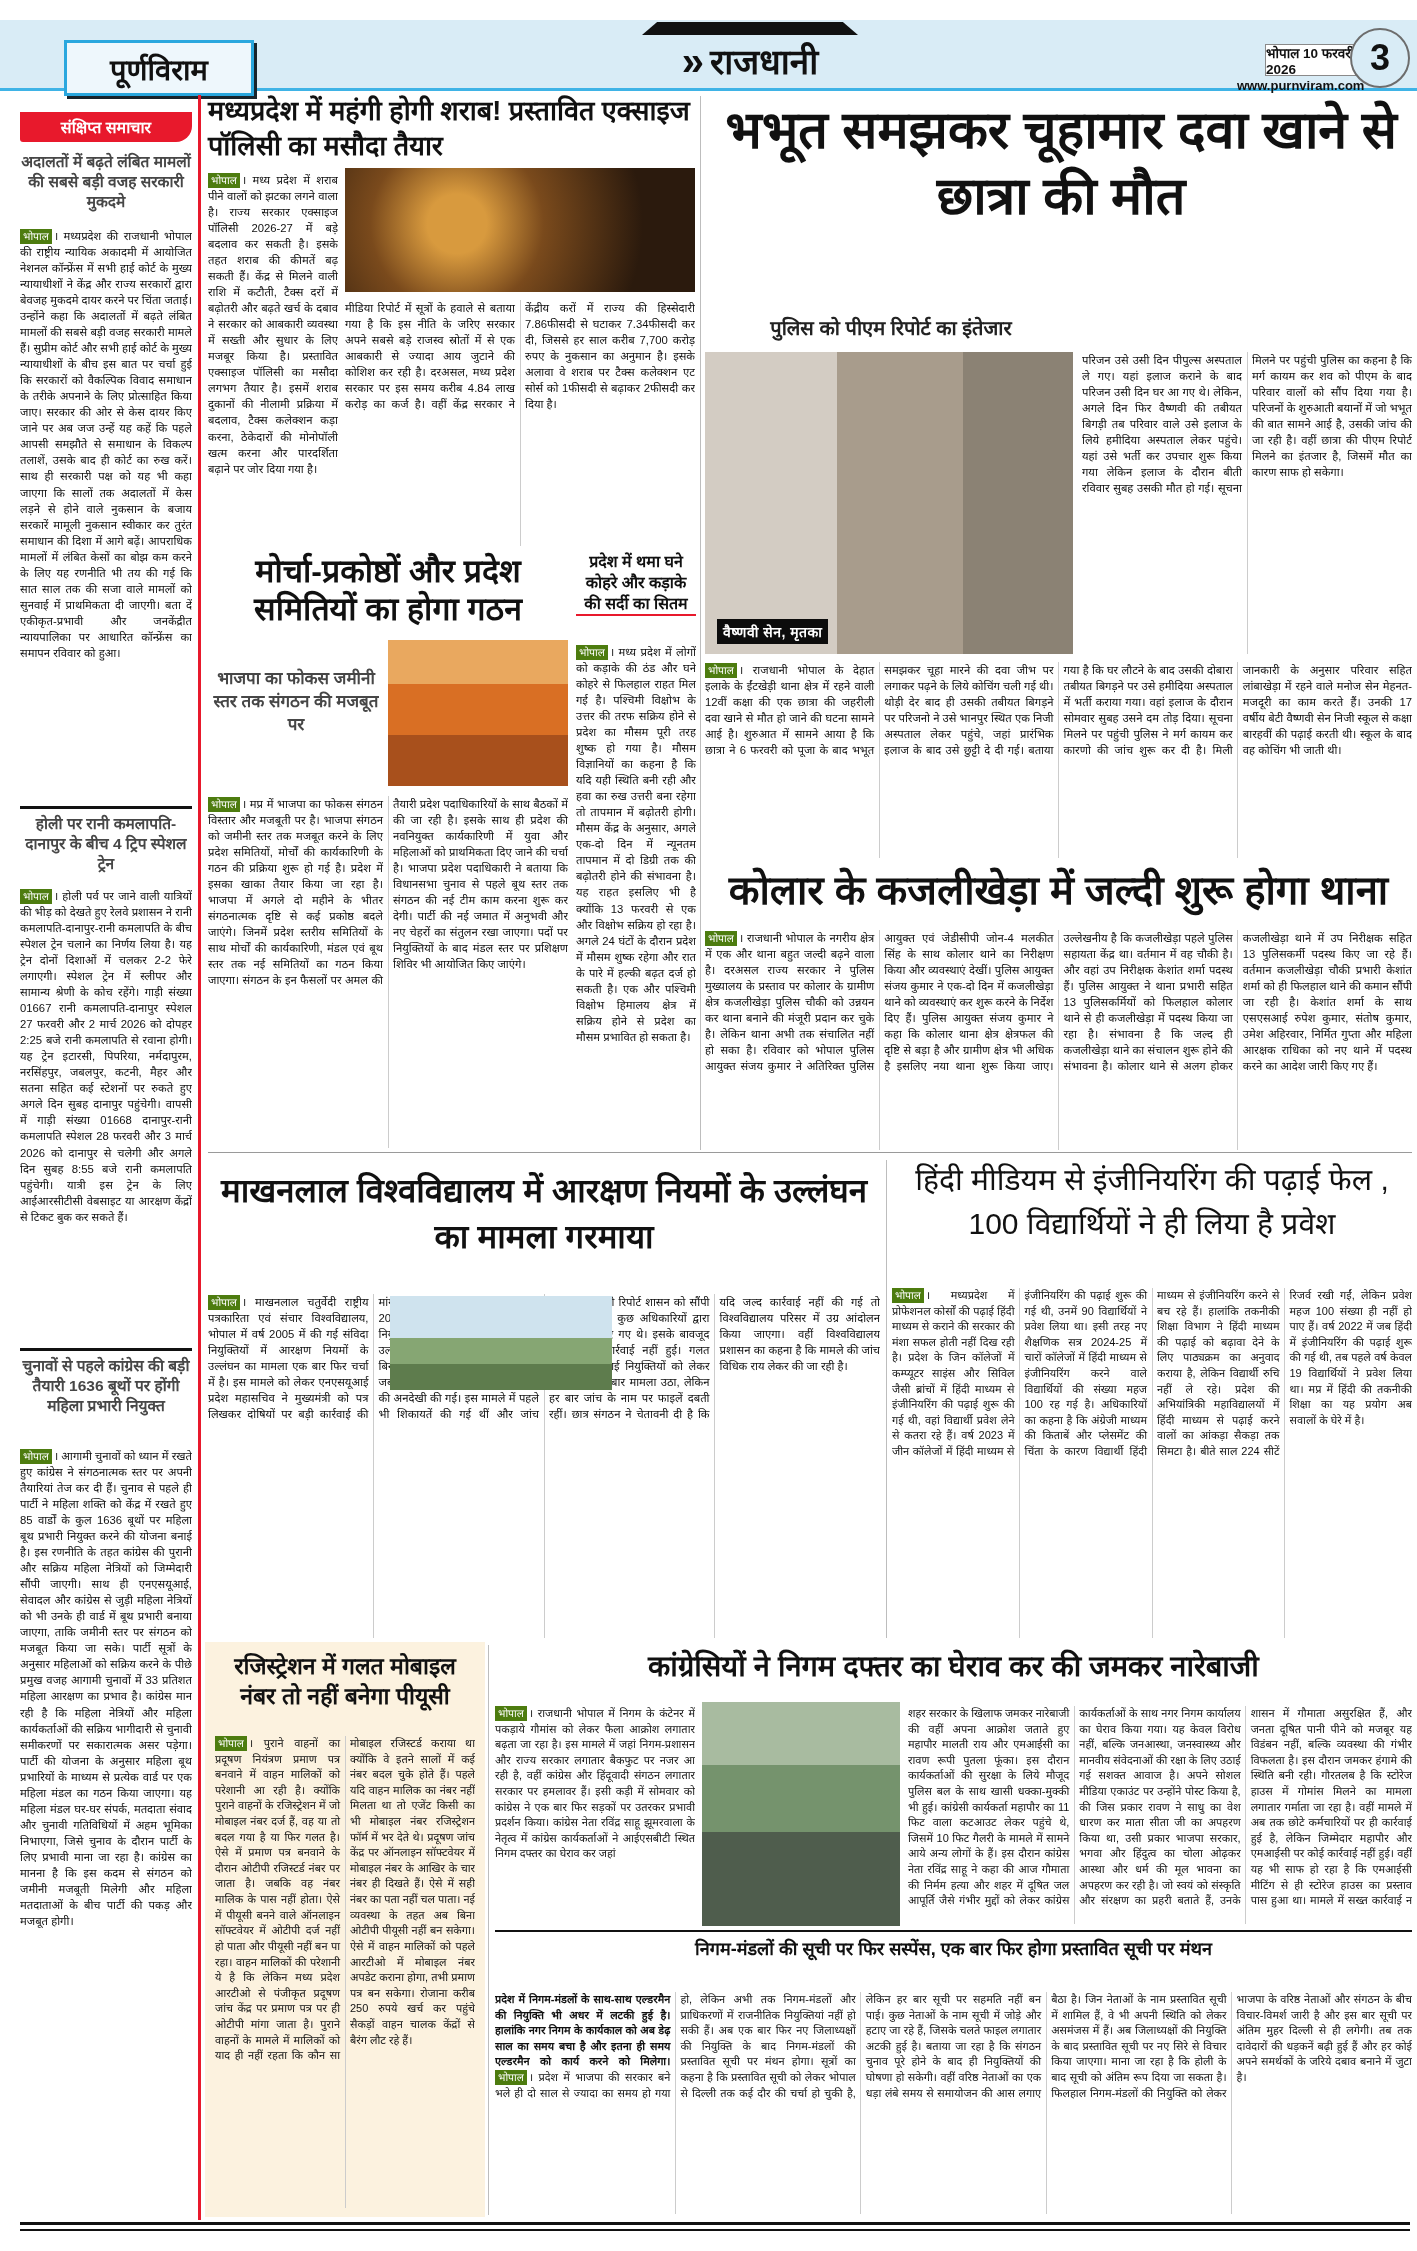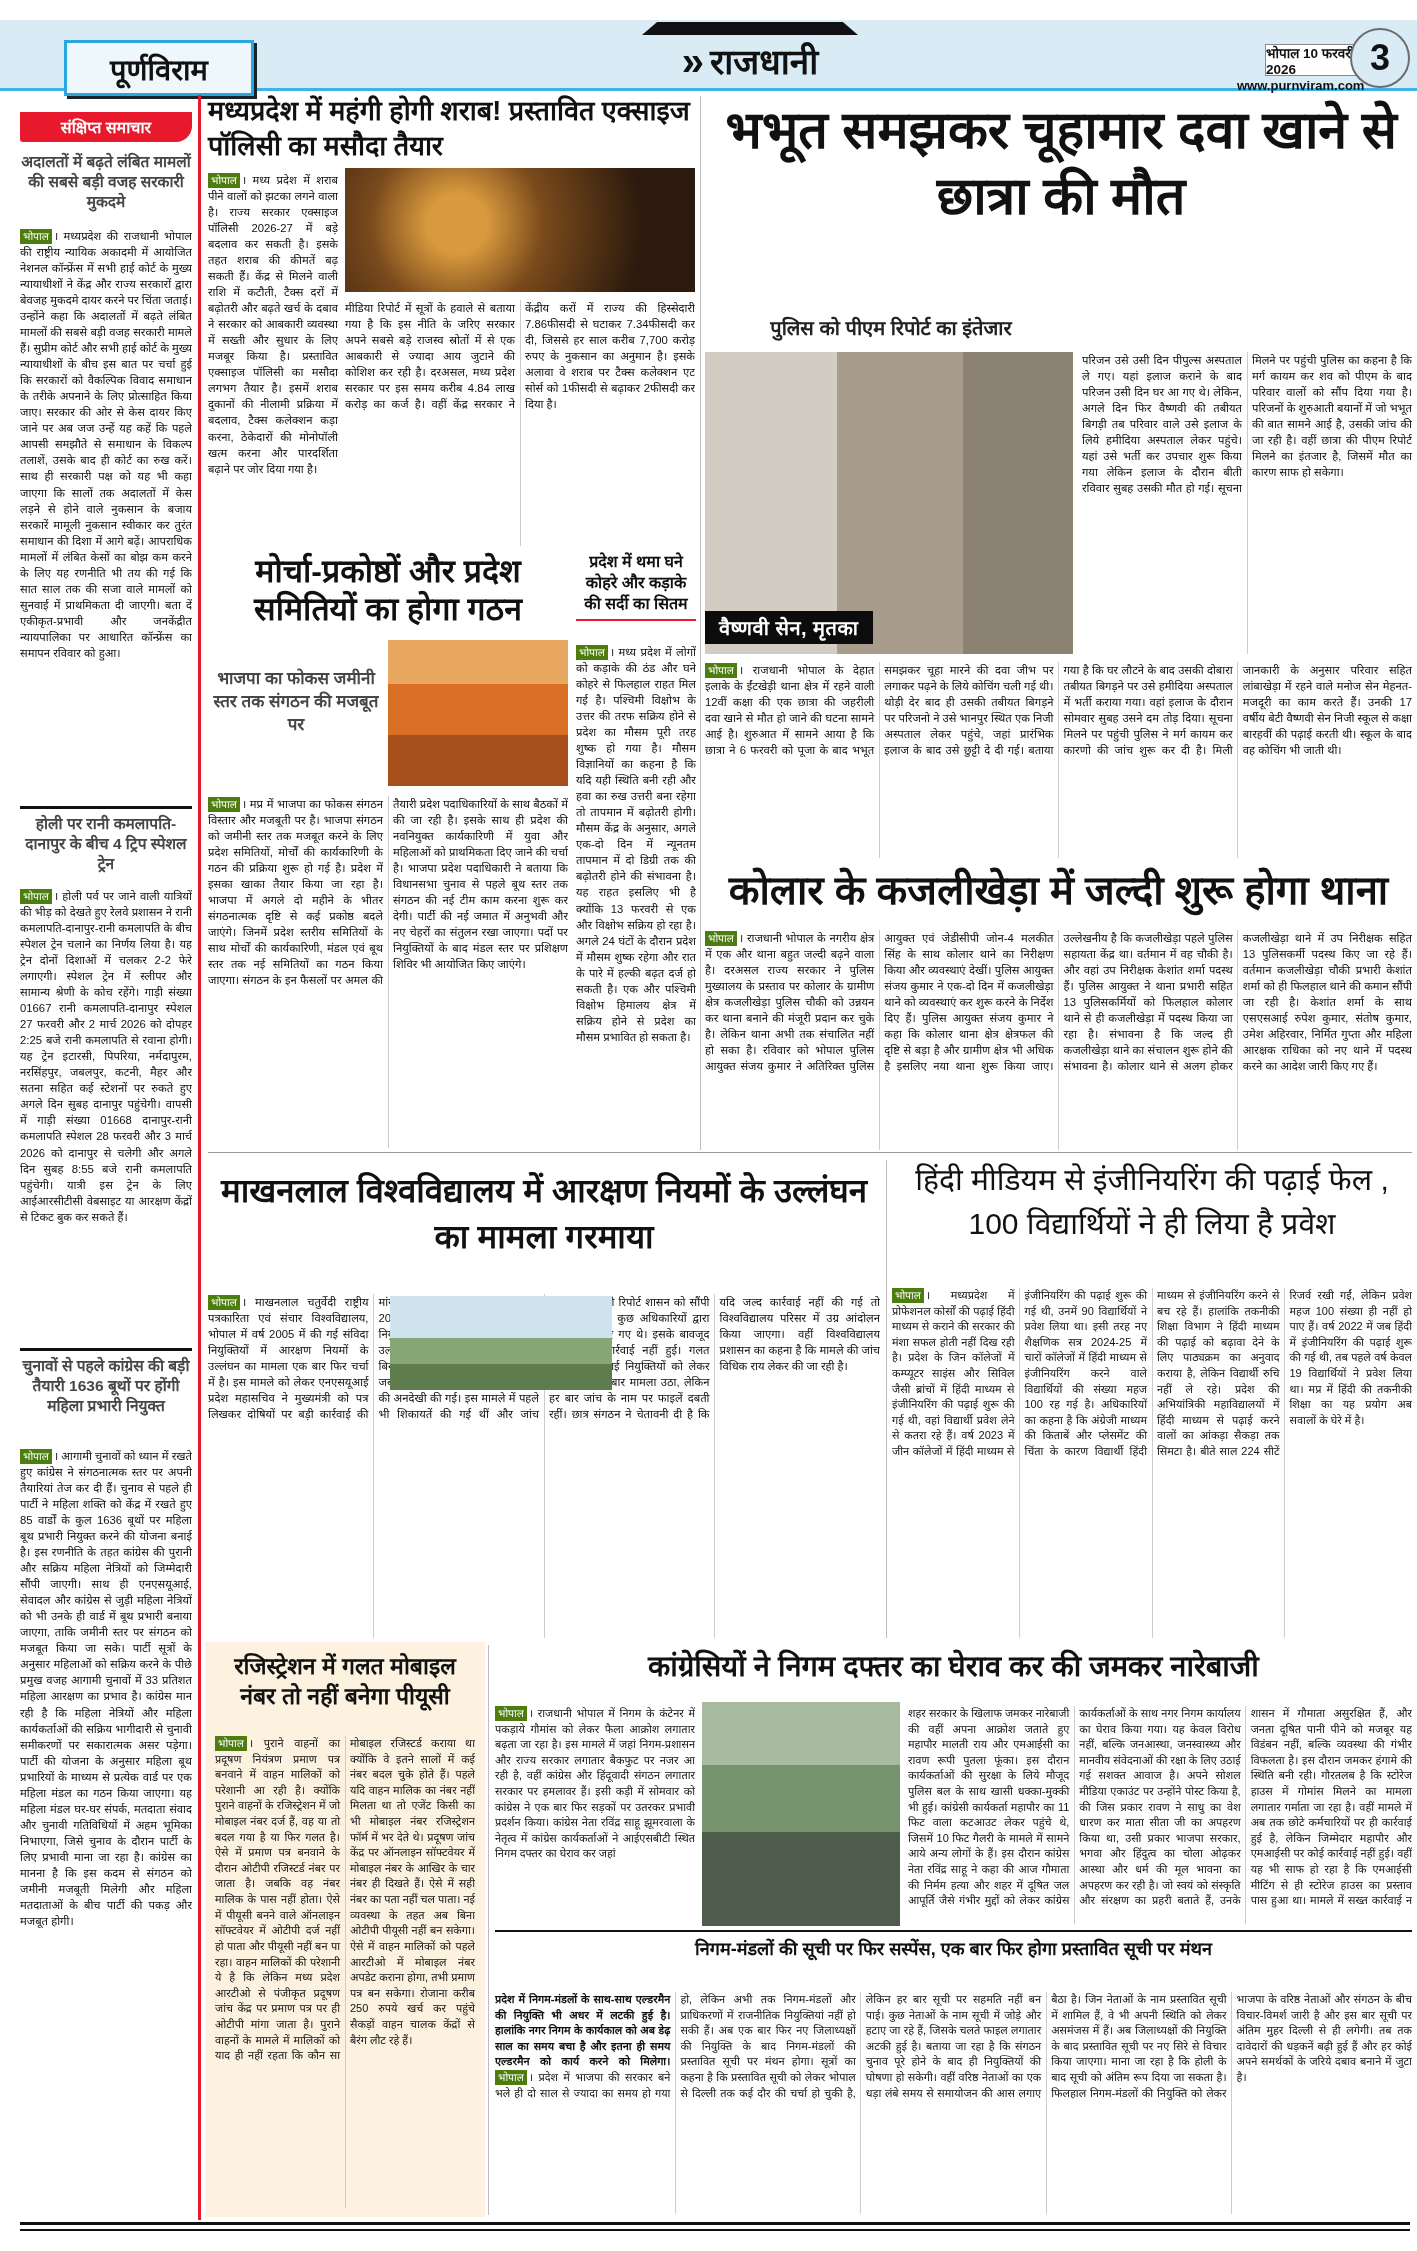--- a/index.html
+++ b/index.html
@@ -36,22 +36,22 @@
   
   .hl{font-weight:800;line-height:1.3;}
   .body{font-size:11.3px;line-height:1.42;text-align:justify;overflow:hidden;}
   .cols2{column-count:2;column-gap:10px;column-rule:1px solid #ccc;}
   .cols3{column-count:3;column-gap:10px;column-rule:1px solid #ccc;}
   .cols4{column-count:4;column-gap:10px;column-rule:1px solid #ccc;}
   .cols5{column-count:5;column-gap:10px;column-rule:1px solid #ccc;}
   .chip{display:inline-block;background:#4d7c0f;color:#fff;font-weight:400;padding:0 3px;margin-right:2px;font-size:10.5px;}
   .sub{color:#474747;font-weight:800;text-align:center;}
   .photo{background:#888;}
-  .caption{position:absolute;left:0;bottom:10px;background:#0c0c0c;color:#fff;font-weight:800;
-           font-size:20px;padding:3px 14px;letter-spacing:.5px;}
+  .caption{position:absolute;left:12px;bottom:10px;background:#0c0c0c;color:#fff;font-weight:800;
+           font-size:14px;padding:3px 6px;letter-spacing:.5px;}
   .bold-intro{font-weight:800;}
 </style>
 </head>
 <body>
 
 <div id="page">
 
   <div class="abs band"></div>
   <div class="abs masthead">
     <span>पूर्णविराम</span>
@@ -104,21 +104,21 @@
     <span>मीडिया रिपोर्ट में सूत्रों के हवाले से बताया गया है कि इस नीति के जरिए सरकार अपने सबसे बड़े राजस्व स्रोतों में से एक आबकारी से ज्यादा आय जुटाने की कोशिश कर रही है। दरअसल, मध्य प्रदेश सरकार पर इस समय करीब 4.84 लाख करोड़ का कर्ज है। वहीं केंद्र सरकार ने केंद्रीय करों में राज्य की हिस्सेदारी 7.86फीसदी से घटाकर 7.34फीसदी कर दी, जिससे हर साल करीब 7,700 करोड़ रुपए के नुकसान का अनुमान है। इसके अलावा वे शराब पर टैक्स कलेक्शन एट सोर्स को 1फीसदी से बढ़ाकर 2फीसदी कर दिया है।</span>
   </div>
 
   <div class="abs hl" style="left:208px;top:552px;width:360px;font-size:32px;text-align:center;line-height:1.2;">मोर्चा-प्रकोष्ठों और प्रदेश समितियों का होगा गठन</div>
   <div class="abs sub" style="left:212px;top:668px;width:168px;font-size:17px;line-height:1.35;">भाजपा का फोकस जमीनी स्तर तक संगठन की मजबूत पर</div>
   <div class="abs photo" style="left:388px;top:640px;width:180px;height:146px;background:linear-gradient(180deg,#e9a85f 0 30%,#d96f24 30% 65%,#a8501c 65% 100%);"></div>
   <div class="abs body cols2" style="left:208px;top:796px;width:360px;height:352px;">
     <span class="chip">भोपाल</span><span>। मप्र में भाजपा का फोकस संगठन विस्तार और मजबूती पर है। भाजपा संगठन को जमीनी स्तर तक मजबूत करने के लिए प्रदेश समितियों, मोर्चों की कार्यकारिणी के गठन की प्रक्रिया शुरू हो गई है। प्रदेश में इसका खाका तैयार किया जा रहा है। भाजपा में अगले दो महीने के भीतर संगठनात्मक दृष्टि से कई प्रकोष्ठ बदले जाएंगे। जिनमें प्रदेश स्तरीय समितियों के साथ मोर्चों की कार्यकारिणी, मंडल एवं बूथ स्तर तक नई समितियों का गठन किया जाएगा। संगठन के इन फैसलों पर अमल की तैयारी प्रदेश पदाधिकारियों के साथ बैठकों में की जा रही है। इसके साथ ही प्रदेश की नवनियुक्त कार्यकारिणी में युवा और महिलाओं को प्राथमिकता दिए जाने की चर्चा है। भाजपा प्रदेश पदाधिकारी ने बताया कि विधानसभा चुनाव से पहले बूथ स्तर तक संगठन की नई टीम काम करना शुरू कर देगी। पार्टी की नई जमात में अनुभवी और नए चेहरों का संतुलन रखा जाएगा। पदों पर नियुक्तियों के बाद मंडल स्तर पर प्रशिक्षण शिविर भी आयोजित किए जाएंगे।</span>
   </div>
 
-  <div class="abs hl" style="left:576px;top:552px;width:120px;font-size:16px;text-align:center;border-bottom:2px solid #e8192c;padding-bottom:5px;">प्रदेश में थमा घने कोहरे और कड़ाके की सर्दी का सितम</div>
+  <div class="abs hl" style="left:576px;top:552px;width:120px;font-size:16px;text-align:center;border-bottom:2px solid #e8192c;">प्रदेश में थमा घने कोहरे और कड़ाके की सर्दी का सितम</div>
   <div class="abs body" style="left:576px;top:644px;width:120px;height:504px;">
     <span class="chip">भोपाल</span><span>। मध्य प्रदेश में लोगों को कड़ाके की ठंड और घने कोहरे से फिलहाल राहत मिल गई है। पश्चिमी विक्षोभ के उत्तर की तरफ सक्रिय होने से प्रदेश का मौसम पूरी तरह शुष्क हो गया है। मौसम विज्ञानियों का कहना है कि यदि यही स्थिति बनी रही और हवा का रुख उत्तरी बना रहेगा तो तापमान में बढ़ोतरी होगी। मौसम केंद्र के अनुसार, अगले एक-दो दिन में न्यूनतम तापमान में दो डिग्री तक की बढ़ोतरी होने की संभावना है। यह राहत इसलिए भी है क्योंकि 13 फरवरी से एक और विक्षोभ सक्रिय हो रहा है। अगले 24 घंटों के दौरान प्रदेश में मौसम शुष्क रहेगा और रात के पारे में हल्की बढ़त दर्ज हो सकती है। एक और पश्चिमी विक्षोभ हिमालय क्षेत्र में सक्रिय होने से प्रदेश का मौसम प्रभावित हो सकता है।</span>
   </div>
 
   <div class="abs vr" style="left:700px;top:96px;height:1054px;"></div>
 
   <div class="abs hl" style="left:710px;top:98px;width:702px;font-size:52px;text-align:center;line-height:1.26;">भभूत समझकर चूहामार दवा खाने से छात्रा की मौत</div>
   <div class="abs sub" style="left:712px;top:314px;width:358px;font-size:20px;color:#222;">पुलिस को पीएम रिपोर्ट का इंतेजार</div>
   <div class="abs photo" style="left:705px;top:352px;width:368px;height:302px;background:linear-gradient(90deg,#d3ccc3 0 36%,#a89c8c 36% 70%,#8b8274 70% 100%),radial-gradient(circle at 62% 40%,#e2b53a 0 10%,transparent 12%);">
     <div class="caption">वैष्णवी सेन, मृतका</div>

